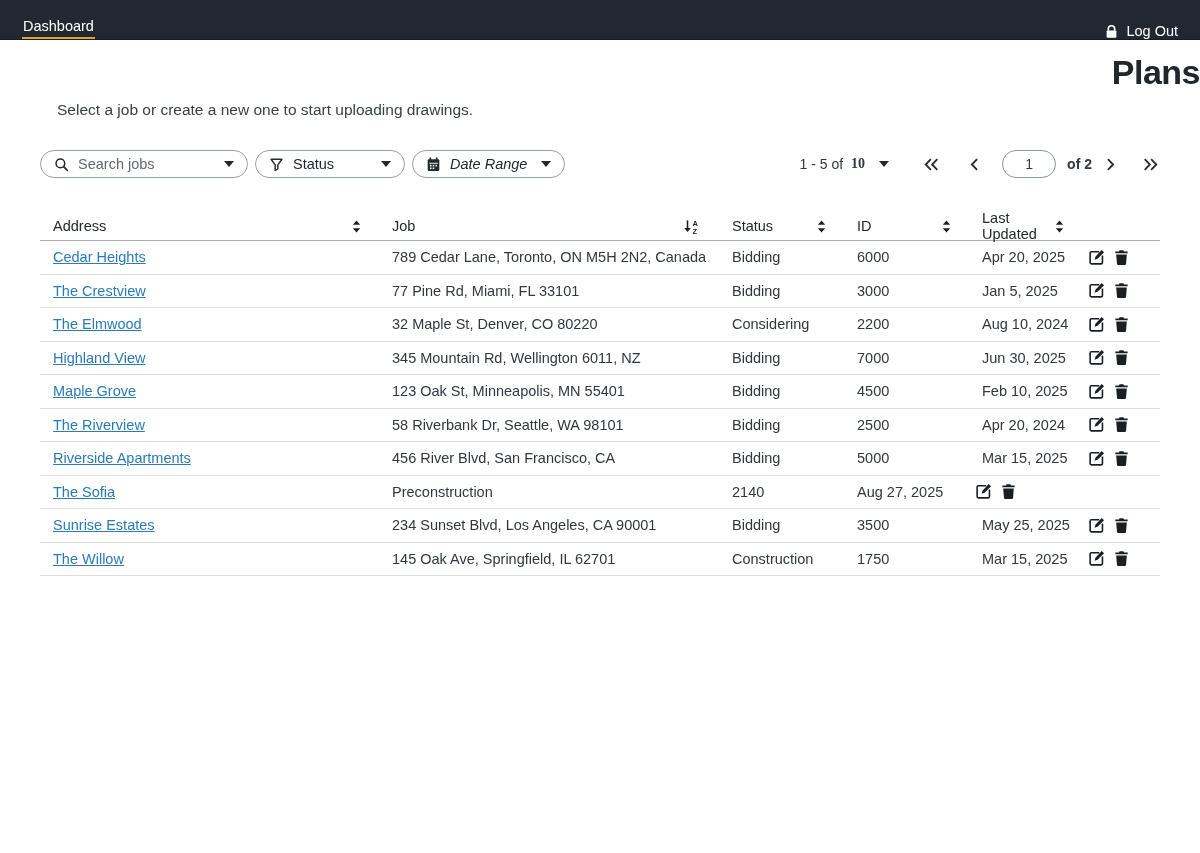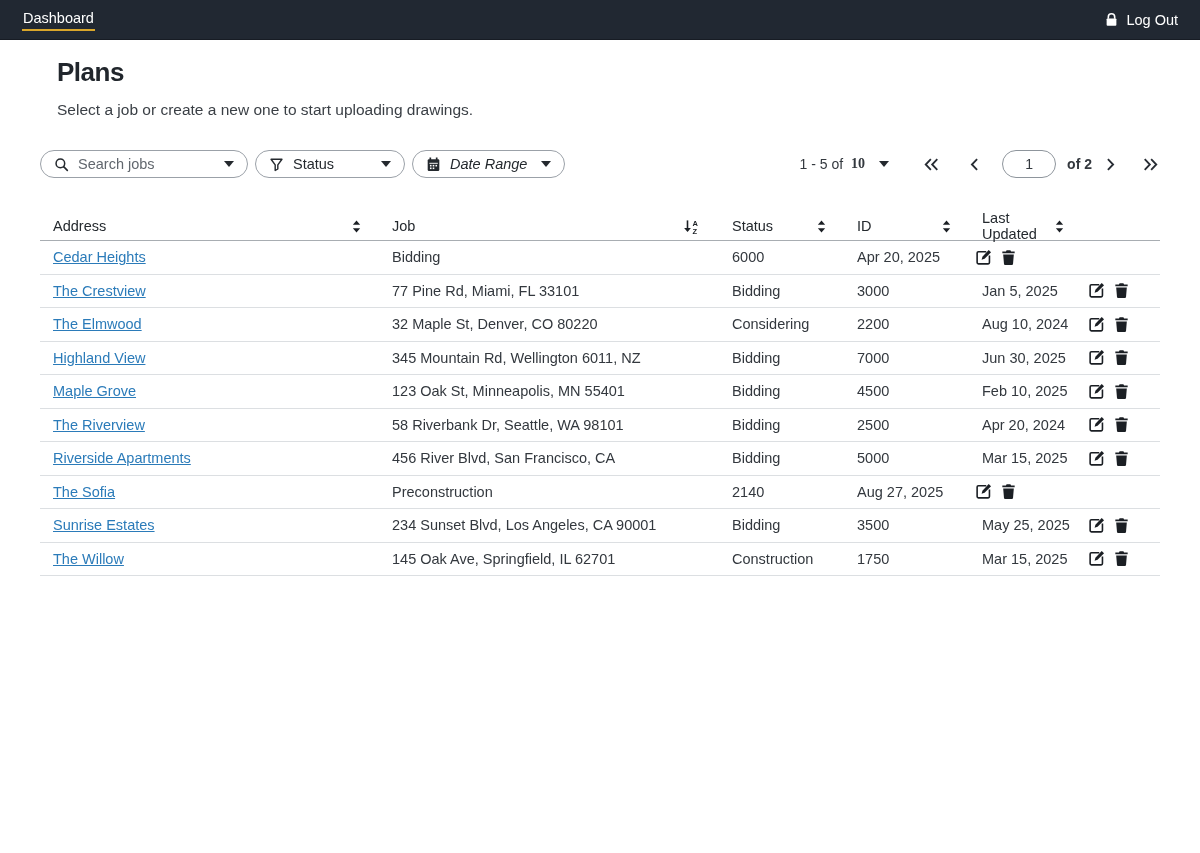--- a/index.html
+++ b/index.html
@@ -1,31 +1,31 @@
 <!DOCTYPE html>
 <html><head>
 <meta charset="utf-8">
 <style>
   * { box-sizing: border-box; margin: 0; padding: 0; }
   html, body { width: 1200px; height: 853px; background: #fff; overflow: hidden;
     font-family: "Liberation Sans", sans-serif; color: #33383e; }
 
   
-  .topbar { height: 40px; background: #212832; display: flex; align-items: center;
+  .topbar { height: 40px; background: #212832; display: flex; align-items: flex-end;
     justify-content: space-between; padding: 0 22px; border-bottom: 1px solid #171c24; }
   .dash-link { color: #ffffff; font-size: 14.5px; text-decoration: none; cursor: pointer;
     padding: 2px 1px 3px; border-bottom: 2px solid #d9a62b; }
   .logout { display: flex; align-items: center; gap: 7px; color: #ffffff; font-size: 14.5px;
     cursor: pointer; }
   .logout svg { width: 15px; height: 15px; color: #fff; }
 
   
   .page-head { margin: 10px 0 0 57px; }
-  .page-title { font-size: 26px; font-weight: 700; color: #21262c; letter-spacing: -0.5px;
-    line-height: 44px; }
+  .page-title { font-size: 34px; font-weight: 700; color: #21262c; letter-spacing: -0.5px;
+    line-height: 44px; text-align: right; }
   .page-sub { margin-top: 7px; font-size: 15.5px; color: #3a3f45; }
 
   
   .toolbar { display: flex; margin: 31px 40px 1px; }
   .pills { display: flex; gap: 7px; }
   .pill { height: 28px; border: 1px solid #9ba1a8; border-radius: 999px; background: #fff;
     display: flex; align-items: center; padding: 0 13px; gap: 9px; cursor: pointer; }
   .pill svg { width: 15px; height: 15px; color: #24292e; flex: none; }
   .pill-search { width: 208px; }
   .pill-status { width: 150px; }
@@ -243,20 +243,21 @@
             <use href="#i-updown"></use>
           </svg>
         </span>
     </div>
     <div class="th"></div>
   </div>
 
   <div id="table-body">
     <div class="tr">
       <div class="td"><a>Cedar Heights</a></div>
+      <div class="td">789 Cedar Lane, Toronto, ON M5H 2N2, Canada</div>
       <div class="td">Bidding</div>
       <div class="td">6000</div>
       <div class="td">Apr 20, 2025</div>
       <div class="td td-actions">
         <button class="icon-btn">
           <svg>
               <use href="#i-edit"></use>
             </svg>
         </button>
         <button class="icon-btn">

